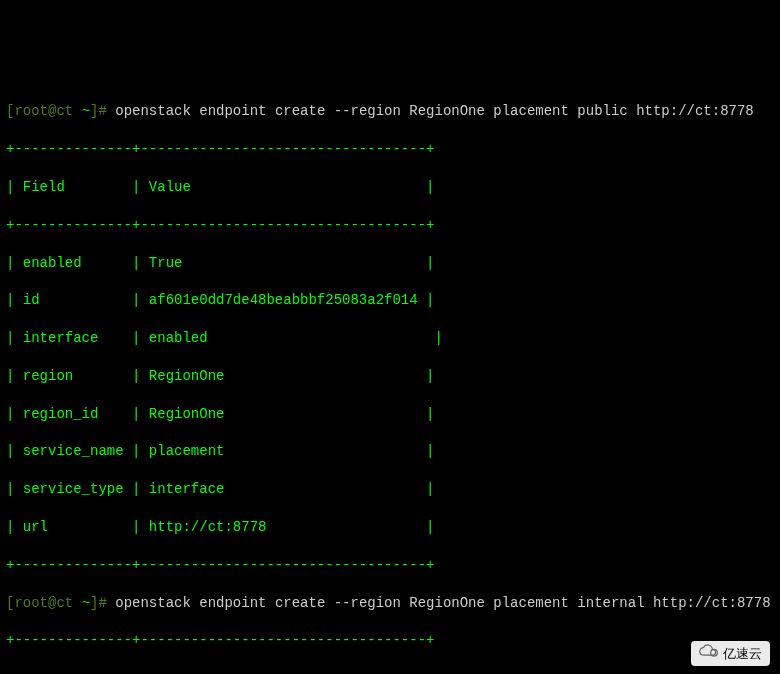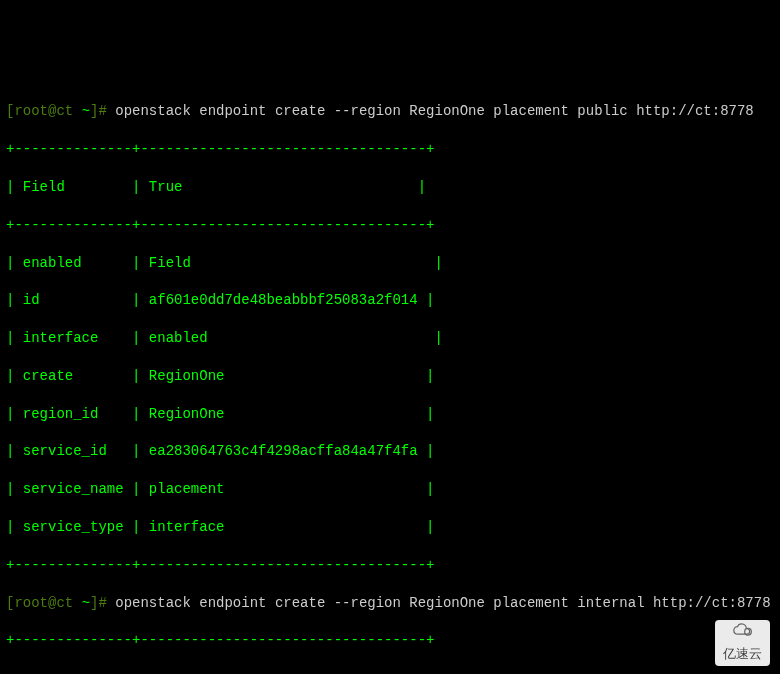--- a/index.html
+++ b/index.html
@@ -30,54 +30,53 @@
       color: #cccccc;
     }
     .term-line {
       display: block;
     }
     .watermark {
       position: absolute;
       bottom: 8px;
       right: 10px;
       background: rgba(255,255,255,0.92);
-      color: #404040;
+      color: #000000;
       font-family: Arial, sans-serif;
       font-size: 13px;
       padding: 3px 8px;
       border-radius: 4px;
       display: flex;
       align-items: center;
       gap: 4px;
       white-space: nowrap;
-      flex-direction: column;
     }
     .watermark svg {
       width: 20px;
       height: 14px;
     }
   </style>
 </head>
 <body>
 
 
 
 <div>
 <span class="term-line"><span class="prompt-user">[root@ct </span><span class="prompt-tilde">~</span><span class="prompt-user">]# </span><span class="cmd">openstack endpoint create --region RegionOne placement public http://ct:8778</span></span>
 <span class="term-line">+--------------+----------------------------------+</span>
-<span class="term-line">| Field        | True                            |</span>
+<span class="term-line">| Field        | Value                            |</span>
 <span class="term-line">+--------------+----------------------------------+</span>
-<span class="term-line">| enabled      | Field                             |</span>
+<span class="term-line">| enabled      | True                             |</span>
 <span class="term-line">| id           | af601e0dd7de48beabbbf25083a2f014 |</span>
 <span class="term-line">| interface    | enabled                           |</span>
-<span class="term-line">| create       | RegionOne                        |</span>
+<span class="term-line">| region       | RegionOne                        |</span>
 <span class="term-line">| region_id    | RegionOne                        |</span>
-<span class="term-line">| service_id   | ea283064763c4f4298acffa84a47f4fa |</span>
 <span class="term-line">| service_name | placement                        |</span>
 <span class="term-line">| service_type | interface                        |</span>
+<span class="term-line">| url          | http://ct:8778                   |</span>
 <span class="term-line">+--------------+----------------------------------+</span>
 <span class="term-line"><span class="prompt-user">[root@ct </span><span class="prompt-tilde">~</span><span class="prompt-user">]# </span><span class="cmd">openstack endpoint create --region RegionOne placement internal http://ct:8778</span></span>
 <span class="term-line">+--------------+----------------------------------+</span>
 
 
 
 
 
 
 

